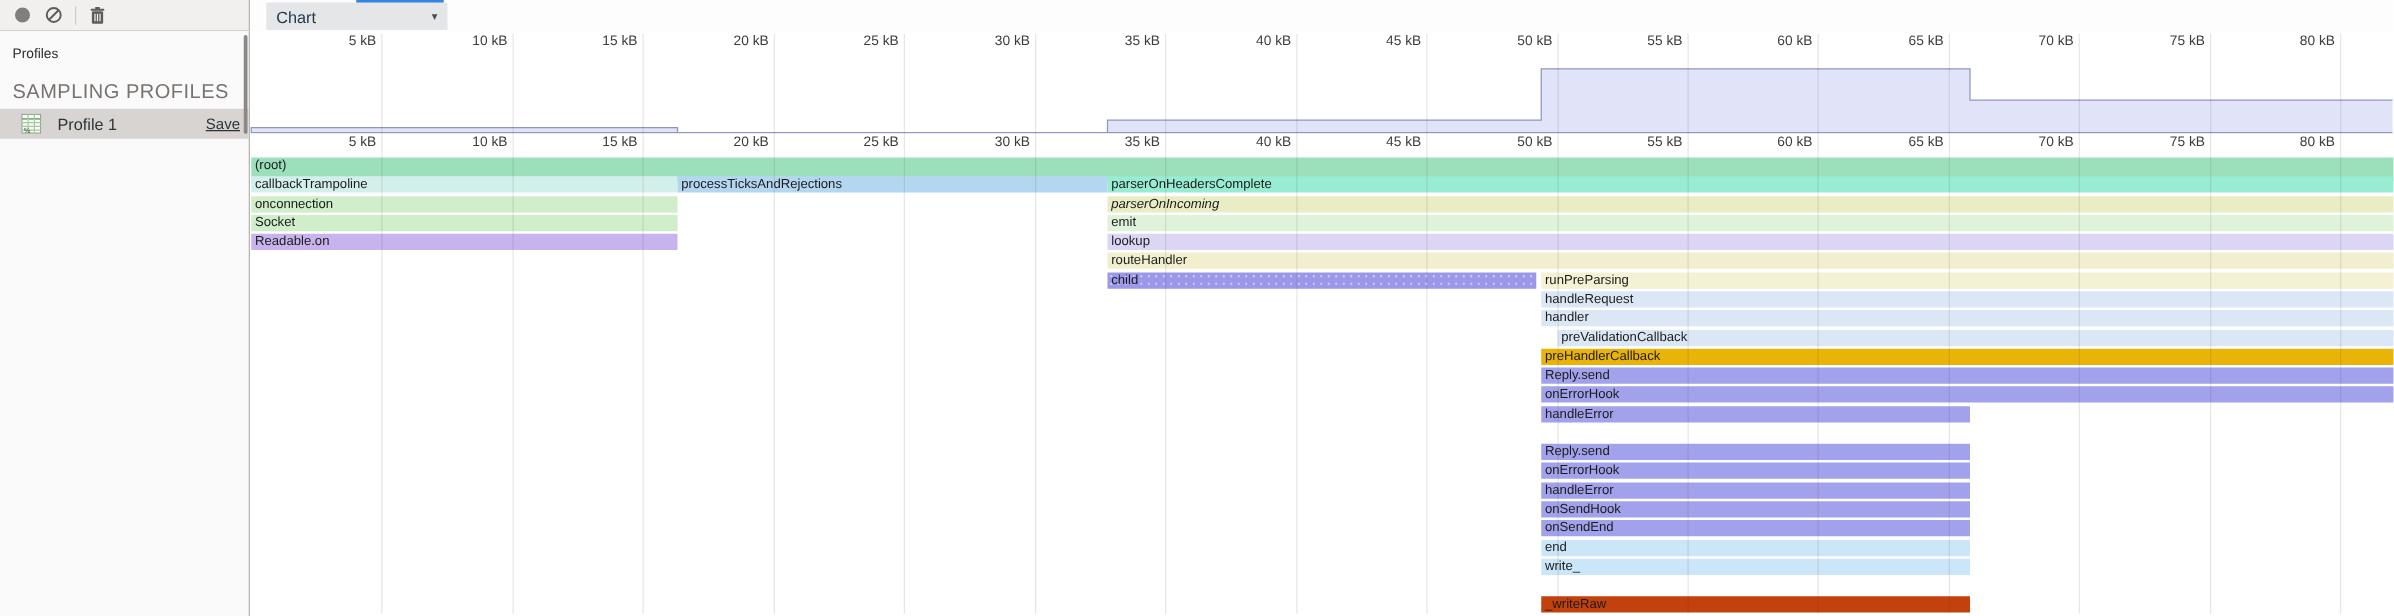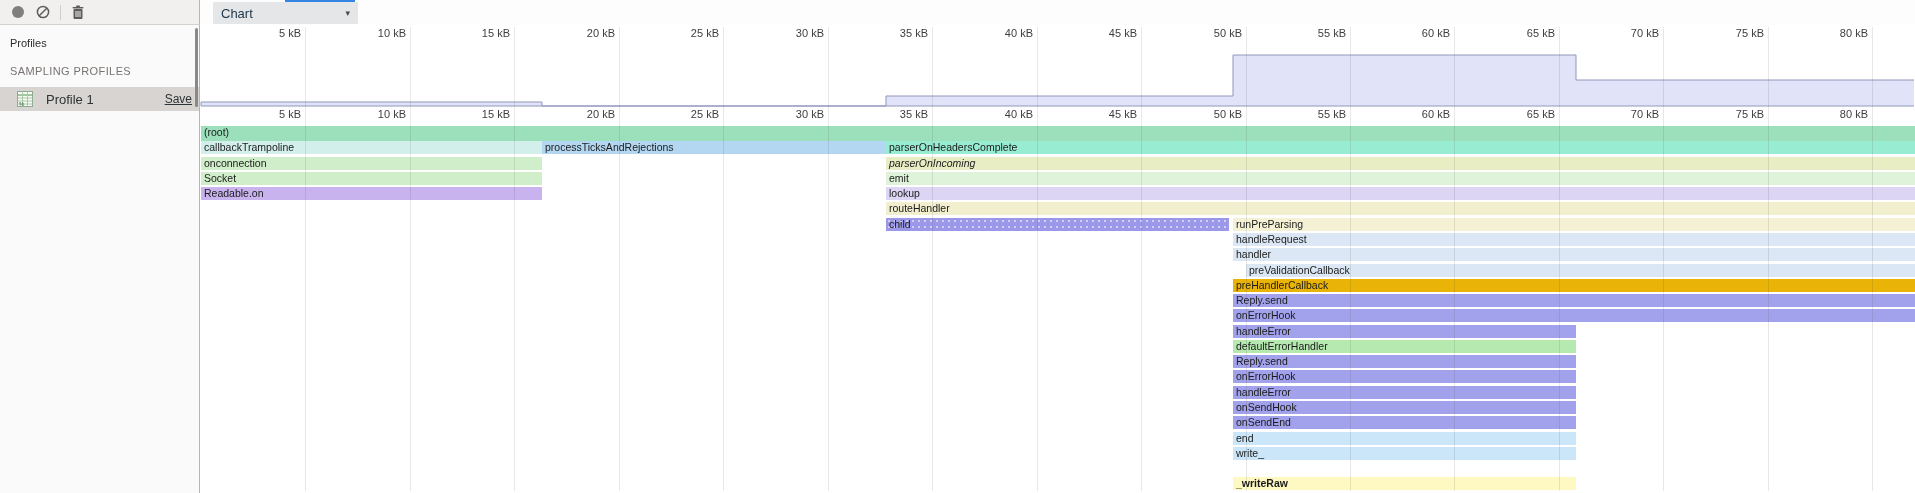--- a/index.html
+++ b/index.html
@@ -15,21 +15,21 @@
   .topbar{position:absolute;left:200px;top:0;width:1715px;height:25px;background:#fdfdfd;}
   .tab-indicator{position:absolute;left:85px;top:0;width:70px;height:3px;}
   .chart-select{position:absolute;left:13px;top:2px;width:145px;height:22px;background:#e4e6e8;
        border-radius:1px;display:flex;align-items:center;box-sizing:border-box;padding:0 8px;
        font-size:13px;color:#22384c;cursor:default;}
   .chart-select .arrow{margin-left:auto;font-size:9px;color:#4a4a4a;}
   
   .sidebar{position:absolute;left:0;top:25px;width:200px;height:468px;background:#fbfafa;
        border-right:1px solid #b7b4b1;box-sizing:border-box;}
   .sidebar-title{padding:12px 0 0 10px;font-size:11px;color:#2d2d2d;}
-  .sidebar-section{padding:16px 0 0 10px;font-size:11px;color:#777370;letter-spacing:.4px;}
+  .sidebar-section{padding:16px 0 0 10px;font-size:16px;color:#777370;letter-spacing:.4px;}
   .profile-row{position:absolute;left:0;top:62px;width:100%;height:24px;background:#d7d4d1;
        display:flex;align-items:center;box-sizing:border-box;padding-left:17px;cursor:default;}
   .profile-name{font-size:13px;color:#2e3436;margin-left:13px;}
   .save-link{margin-left:auto;margin-right:7px;font-size:12px;color:#2e3436;
        text-decoration:underline;cursor:pointer;}
   .pane-scroll-thumb{position:absolute;left:195px;top:28px;width:3px;height:79px;background:#8b8986;border-radius:2px;}
   
   .chart-pane{position:absolute;left:200px;top:25px;width:1715px;height:468px;background:#fff;overflow:hidden;}
   .gridline{position:absolute;top:2px;height:464px;width:1px;background:rgba(70,70,70,0.13);z-index:5;}
   .ruler-label{position:absolute;width:60px;text-align:right;font-size:11px;color:#3d3d3d;z-index:6;}
@@ -160,24 +160,23 @@
       <div class="flame-seg" style="top: 177px; left: 686px; width: 1030px; height: 13px; background-color: rgb(242, 239, 207);">routeHandler</div>
       <div class="flame-seg dotted" style="top: 193px; left: 686px; width: 343px; height: 13px; background-color: rgb(155, 151, 233);">child</div>
       <div class="flame-seg" style="top: 193px; left: 1033px; width: 683px; height: 13px; background-color: rgb(244, 241, 212);">runPreParsing</div>
       <div class="flame-seg" style="top: 208px; left: 1033px; width: 683px; height: 13px; background-color: rgb(219, 231, 244);">handleRequest</div>
       <div class="flame-seg" style="top: 223px; left: 1033px; width: 683px; height: 13px; background-color: rgb(219, 231, 244);">handler</div>
       <div class="flame-seg" style="top: 239px; left: 1033px; width: 683px; height: 13px; background-color: rgb(219, 231, 244); margin-left: 13px;">preValidationCallback</div>
       <div class="flame-seg" style="top: 254px; left: 1033px; width: 817px; height: 13px; background-color: #eab308;">preHandlerCallback</div>
       <div class="flame-seg" style="top: 269px; left: 1033px; width: 683px; height: 13px; background-color: rgb(162, 162, 236);">Reply.send</div>
       <div class="flame-seg" style="top: 284px; left: 1033px; width: 683px; height: 13px; background-color: rgb(162, 162, 236);">onErrorHook</div>
       <div class="flame-seg" style="top: 300px; left: 1033px; width: 343px; height: 13px; background-color: rgb(162, 162, 236);">handleError</div>
-      <div class="flame-seg" style="top: 315px; left: 1033px; width: 343px; height: 13px; background-color: rgb(181, 233, 176);">defaultErrorHandler</div>
       <div class="flame-seg" style="top: 330px; left: 1033px; width: 343px; height: 13px; background-color: rgb(162, 162, 236);">Reply.send</div>
       <div class="flame-seg" style="top: 345px; left: 1033px; width: 343px; height: 13px; background-color: rgb(162, 162, 236);">onErrorHook</div>
       <div class="flame-seg" style="top: 361px; left: 1033px; width: 343px; height: 13px; background-color: rgb(162, 162, 236);">handleError</div>
       <div class="flame-seg" style="top: 376px; left: 1033px; width: 343px; height: 13px; background-color: rgb(162, 162, 236);">onSendHook</div>
       <div class="flame-seg" style="top: 391px; left: 1033px; width: 343px; height: 13px; background-color: rgb(162, 162, 236);">onSendEnd</div>
       <div class="flame-seg" style="top: 407px; left: 1033px; width: 343px; height: 13px; background-color: rgb(202, 230, 248);">end</div>
       <div class="flame-seg" style="top: 422px; left: 1033px; width: 343px; height: 13px; background-color: rgb(202, 230, 248);">write_</div>
-      <div class="flame-seg" style="top: 452px; left: 1033px; width: 343px; height: 13px; background-color: #fef9c3; font-weight: bold;">_writeRaw</div>
+      <div class="flame-seg" style="top: 452px; left: 1033px; width: 343px; height: 13px; background-color: #c2410c;">_writeRaw</div>
     </div>
 
 </div>
 
 </body></html>

